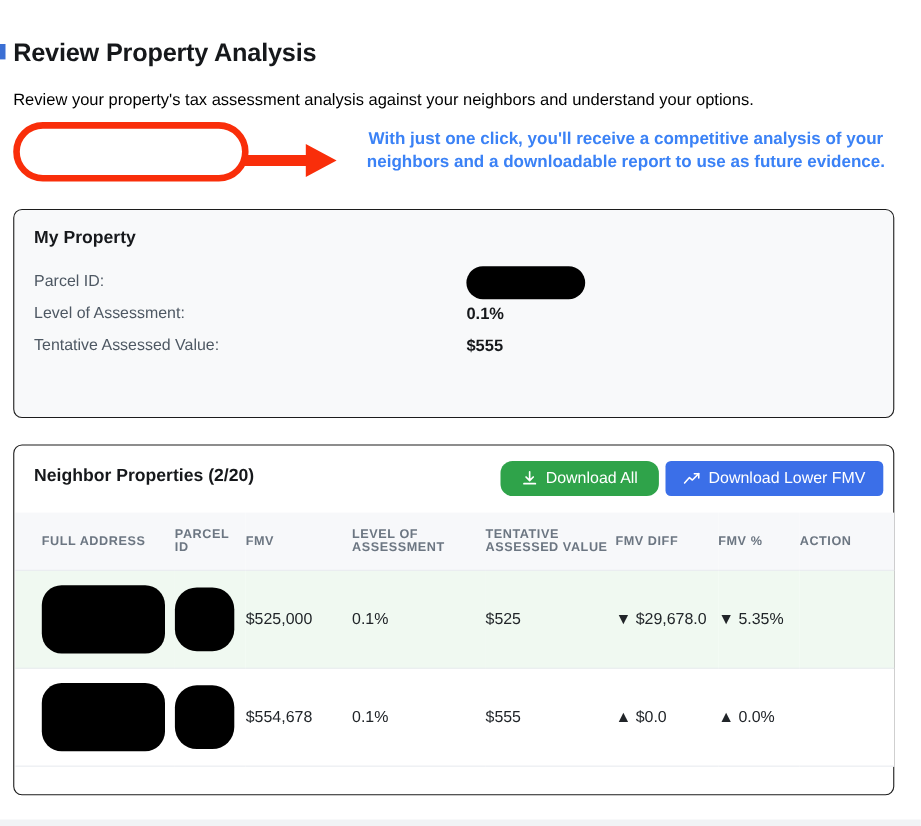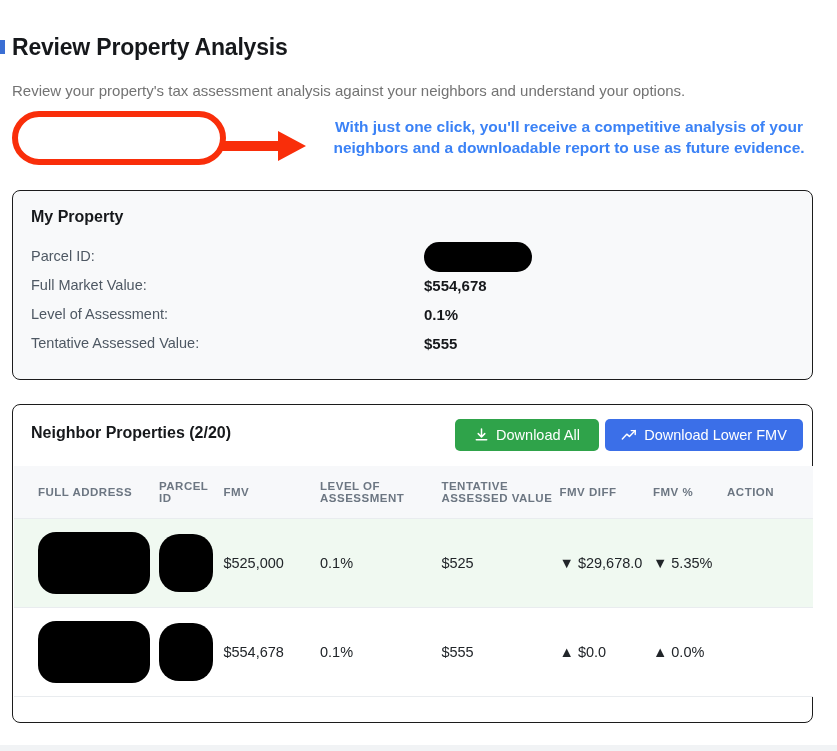--- a/index.html
+++ b/index.html
@@ -42,21 +42,21 @@
     font-size: 23px;
     font-weight: bold;
     color: #16181b;
     letter-spacing: -0.2px;
   }
   .page-subtitle {
     position: absolute;
     left: 12px;
     top: 82px;
     font-size: 15px;
-    color: #737373;
+    color: #000000;
   }
 
   
   .refresh-btn {
     position: absolute;
     left: 21px;
     top: 120px;
     width: 196px;
     height: 36px;
     background: #3b5bf0;
@@ -181,21 +181,21 @@
     color: #ffffff;
     font-size: 14.5px;
     font-family: "Liberation Sans", sans-serif;
     cursor: pointer;
     display: flex;
     align-items: center;
     justify-content: center;
     gap: 7px;
     padding: 0 14px;
   }
-  .dl-all  { left: 455px; width: 144px; background: #2fa34a; }
+  .dl-all  { left: 455px; width: 144px; background: #2fa34a; border-radius: 11px; }
   .dl-lower{ left: 605px; width: 198px; background: #3b6fe8; }
   .dl-btn svg { display: block; }
 
   
   .tbl {
     position: absolute;
     left: 1px;
     top: 61px;
     width: 799px;
     border-collapse: collapse;
@@ -282,24 +282,20 @@
 
   <div class="annot-text">With just one click, you'll receive a competitive analysis of your neighbors and a downloadable report to use as future evidence.</div>
 
   <div class="card card-myprop">
     <div class="card-title myprop-title">My Property</div>
 
     <div class="prop-rows">
       <div class="prop-row">
         <span class="prop-label">Parcel ID:</span>
         <span class="prop-value"><span class="redact redact-parcel"></span></span>
-      </div>
-      <div class="prop-row">
-        <span class="prop-label">Full Market Value:</span>
-        <span class="prop-value">$554,678</span>
       </div>
       <div class="prop-row">
         <span class="prop-label">Level of Assessment:</span>
         <span class="prop-value">0.1%</span>
       </div>
       <div class="prop-row">
         <span class="prop-label">Tentative Assessed Value:</span>
         <span class="prop-value">$555</span>
       </div>
     </div>

